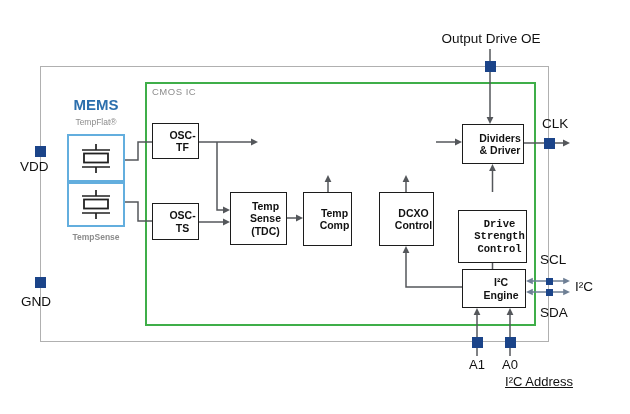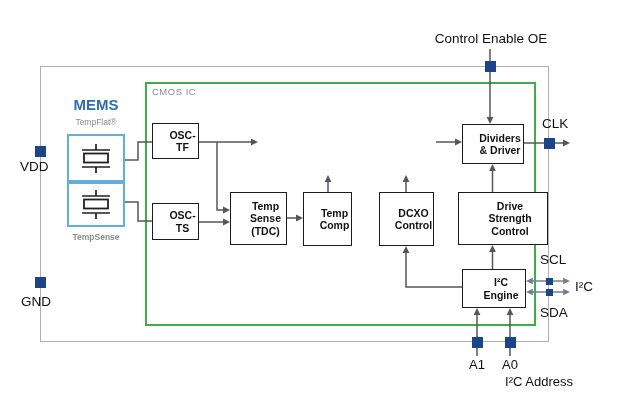--- a/index.html
+++ b/index.html
@@ -138,45 +138,45 @@
 TF</span></div>
   <div class="abs block" style="left:152px;top:203px;width:47px;height:37px;"><span>OSC-
 TS</span></div>
   <div class="abs block" style="left:230px;top:192px;width:57px;height:53px;"><span>Temp
 Sense
 (TDC)</span></div>
   <div class="abs block" style="left:303px;top:192px;width:49px;height:54px;"><span>Temp
 Comp</span></div>
   <div class="abs block" style="left:379px;top:192px;width:55px;height:54px;"><span>DCXO
 Control</span></div>
-  <div class="abs block" style="left:458px;top:192px;width:90px;height:53px;"><span>Drive
+  <div class="abs block" style="left:458px;top:210px;width:69px;height:53px;font-family:Liberation Mono, monospace;"><span>Drive
 Strength
 Control</span></div>
   <div class="abs block" style="left:462px;top:124px;width:62px;height:40px;"><span>Dividers
 &amp; Driver</span></div>
   <div class="abs block" style="left:462px;top:269px;width:64px;height:39px;"><span>I²C
 Engine</span></div>
 
   <div class="abs pin lg" style="left:34.5px;top:145.5px;"></div>
   <div class="abs pin lg" style="left:34.5px;top:276.5px;"></div>
   <div class="abs pin lg" style="left:484.5px;top:60.5px;"></div>
   <div class="abs pin lg" style="left:543.5px;top:137.5px;"></div>
   <div class="abs pin lg" style="left:471.5px;top:336.5px;"></div>
   <div class="abs pin lg" style="left:504.5px;top:336.5px;"></div>
   <div class="abs pin sm" style="left:545.5px;top:277.5px;"></div>
   <div class="abs pin sm" style="left:545.5px;top:288.5px;"></div>
 
   <div class="abs lbl" style="left:20px;top:119px;margin-top:40px;">VDD</div>
   <div class="abs lbl" style="left:21px;top:294px;">GND</div>
-  <div class="abs lbl center" style="left:426px;top:31px;width:130px;">Control Enable OE</div>
+  <div class="abs lbl center" style="left:426px;top:31px;width:130px;">Output Drive OE</div>
   <div class="abs lbl" style="left:542px;top:116px;">CLK</div>
   <div class="abs lbl" style="left:540px;top:252px;">SCL</div>
   <div class="abs lbl" style="left:540px;top:305px;">SDA</div>
   <div class="abs lbl" style="left:575px;top:279px;">I²C</div>
   <div class="abs lbl center" style="left:462px;top:357px;width:30px;font-size:13px;">A1</div>
   <div class="abs lbl center" style="left:495px;top:357px;width:30px;font-size:13px;">A0</div>
-  <div class="abs lbl center" style="left:484px;top:374px;width:110px;font-size:13px;">I²C Address</div>
+  <div class="abs lbl center" style="left:484px;top:374px;width:110px;font-size:13px;text-decoration:underline;">I²C Address</div>
   <div class="abs lbl center mems-title" style="left:66px;top:96px;width:60px;">MEMS</div>
   <div class="abs lbl center muted" style="left:61px;top:117px;width:70px;text-align:center;">TempFlat®</div>
   <div class="abs lbl center muted" style="left:61px;top:232px;width:70px;font-weight:bold;">TempSense</div>
   <div class="abs lbl cmos-title" style="left:152px;top:86px;">CMOS IC</div>
 
 </div>
 
 </body></html>

